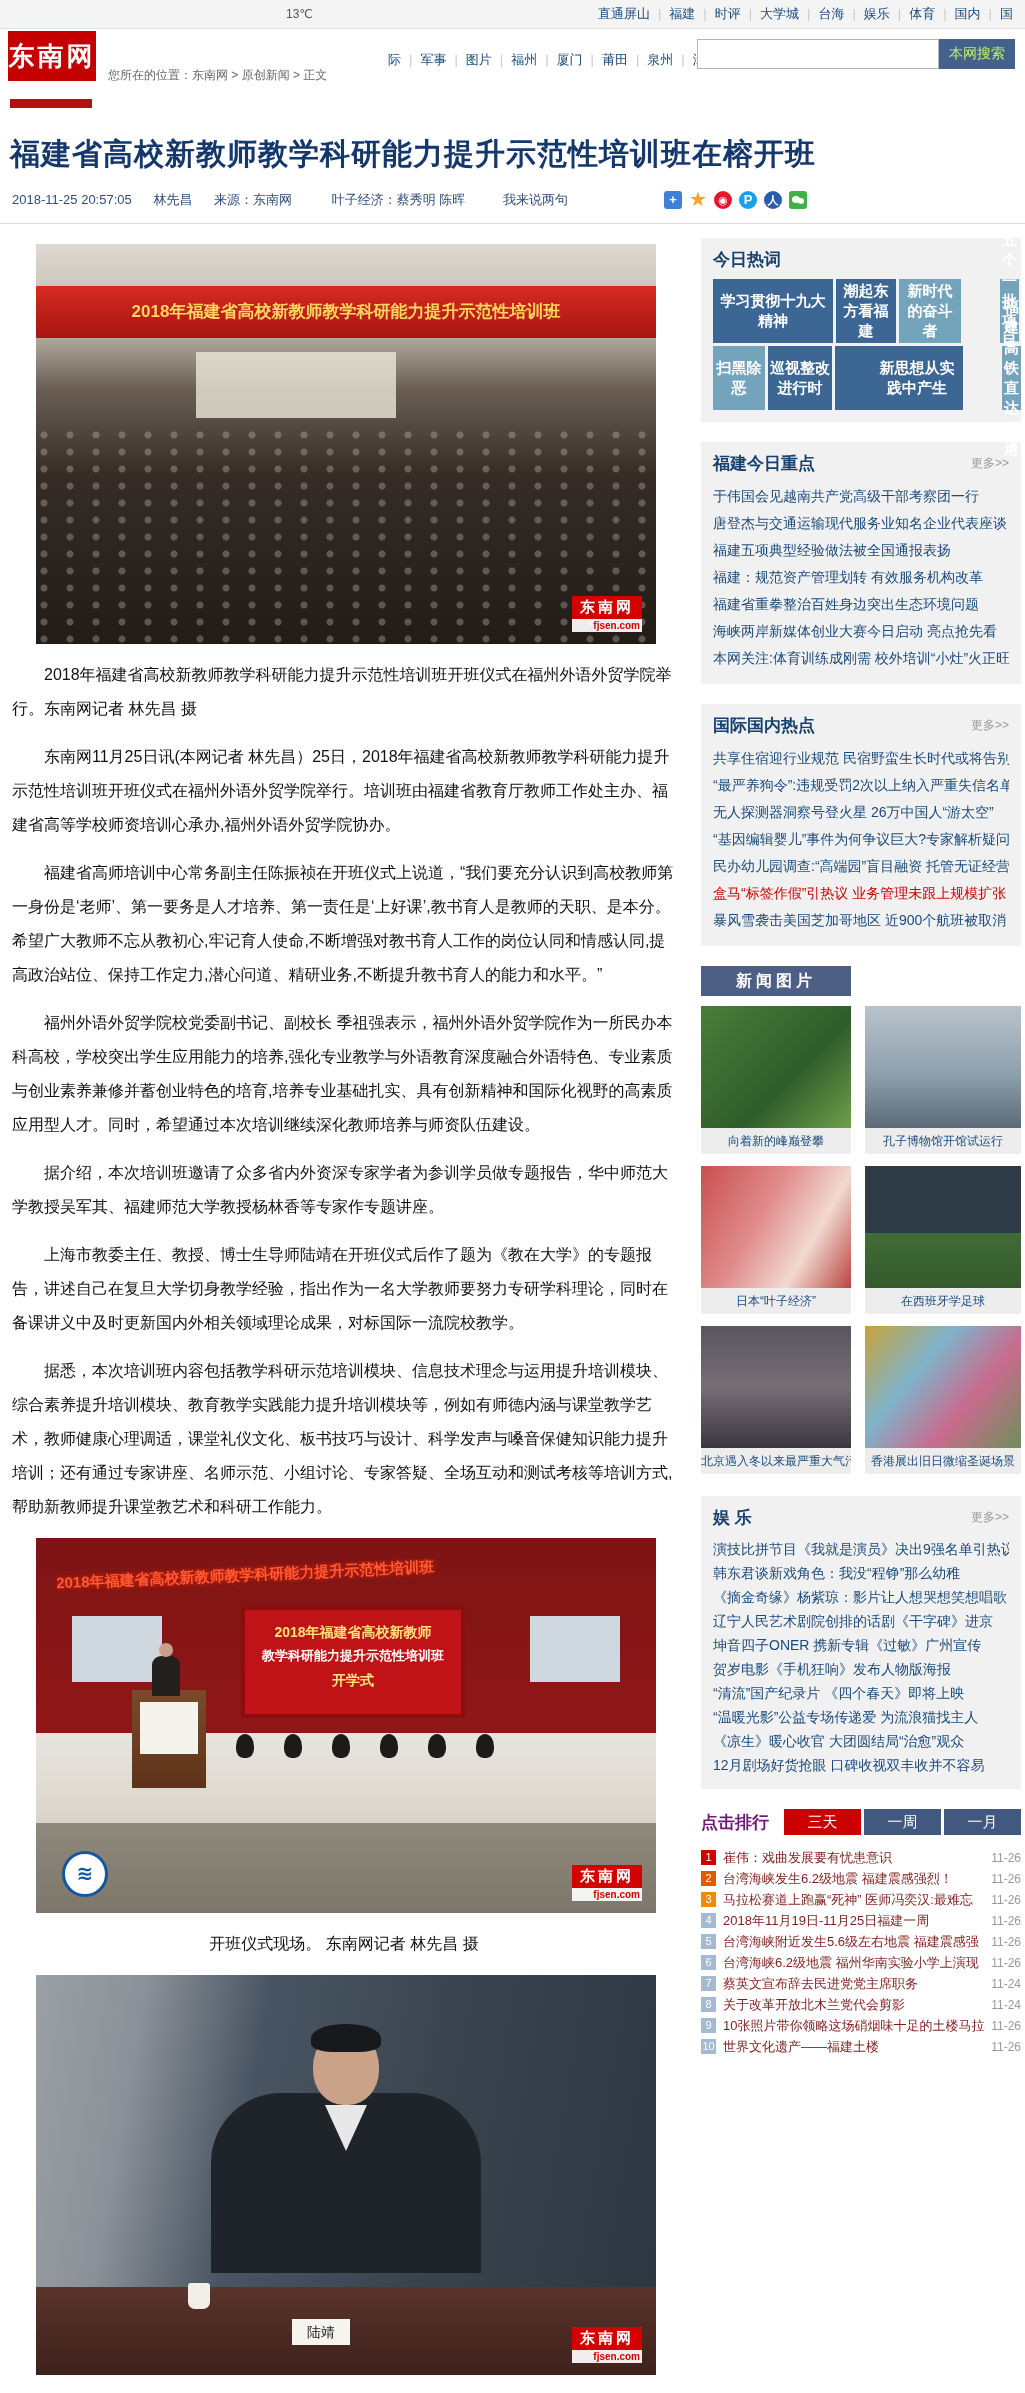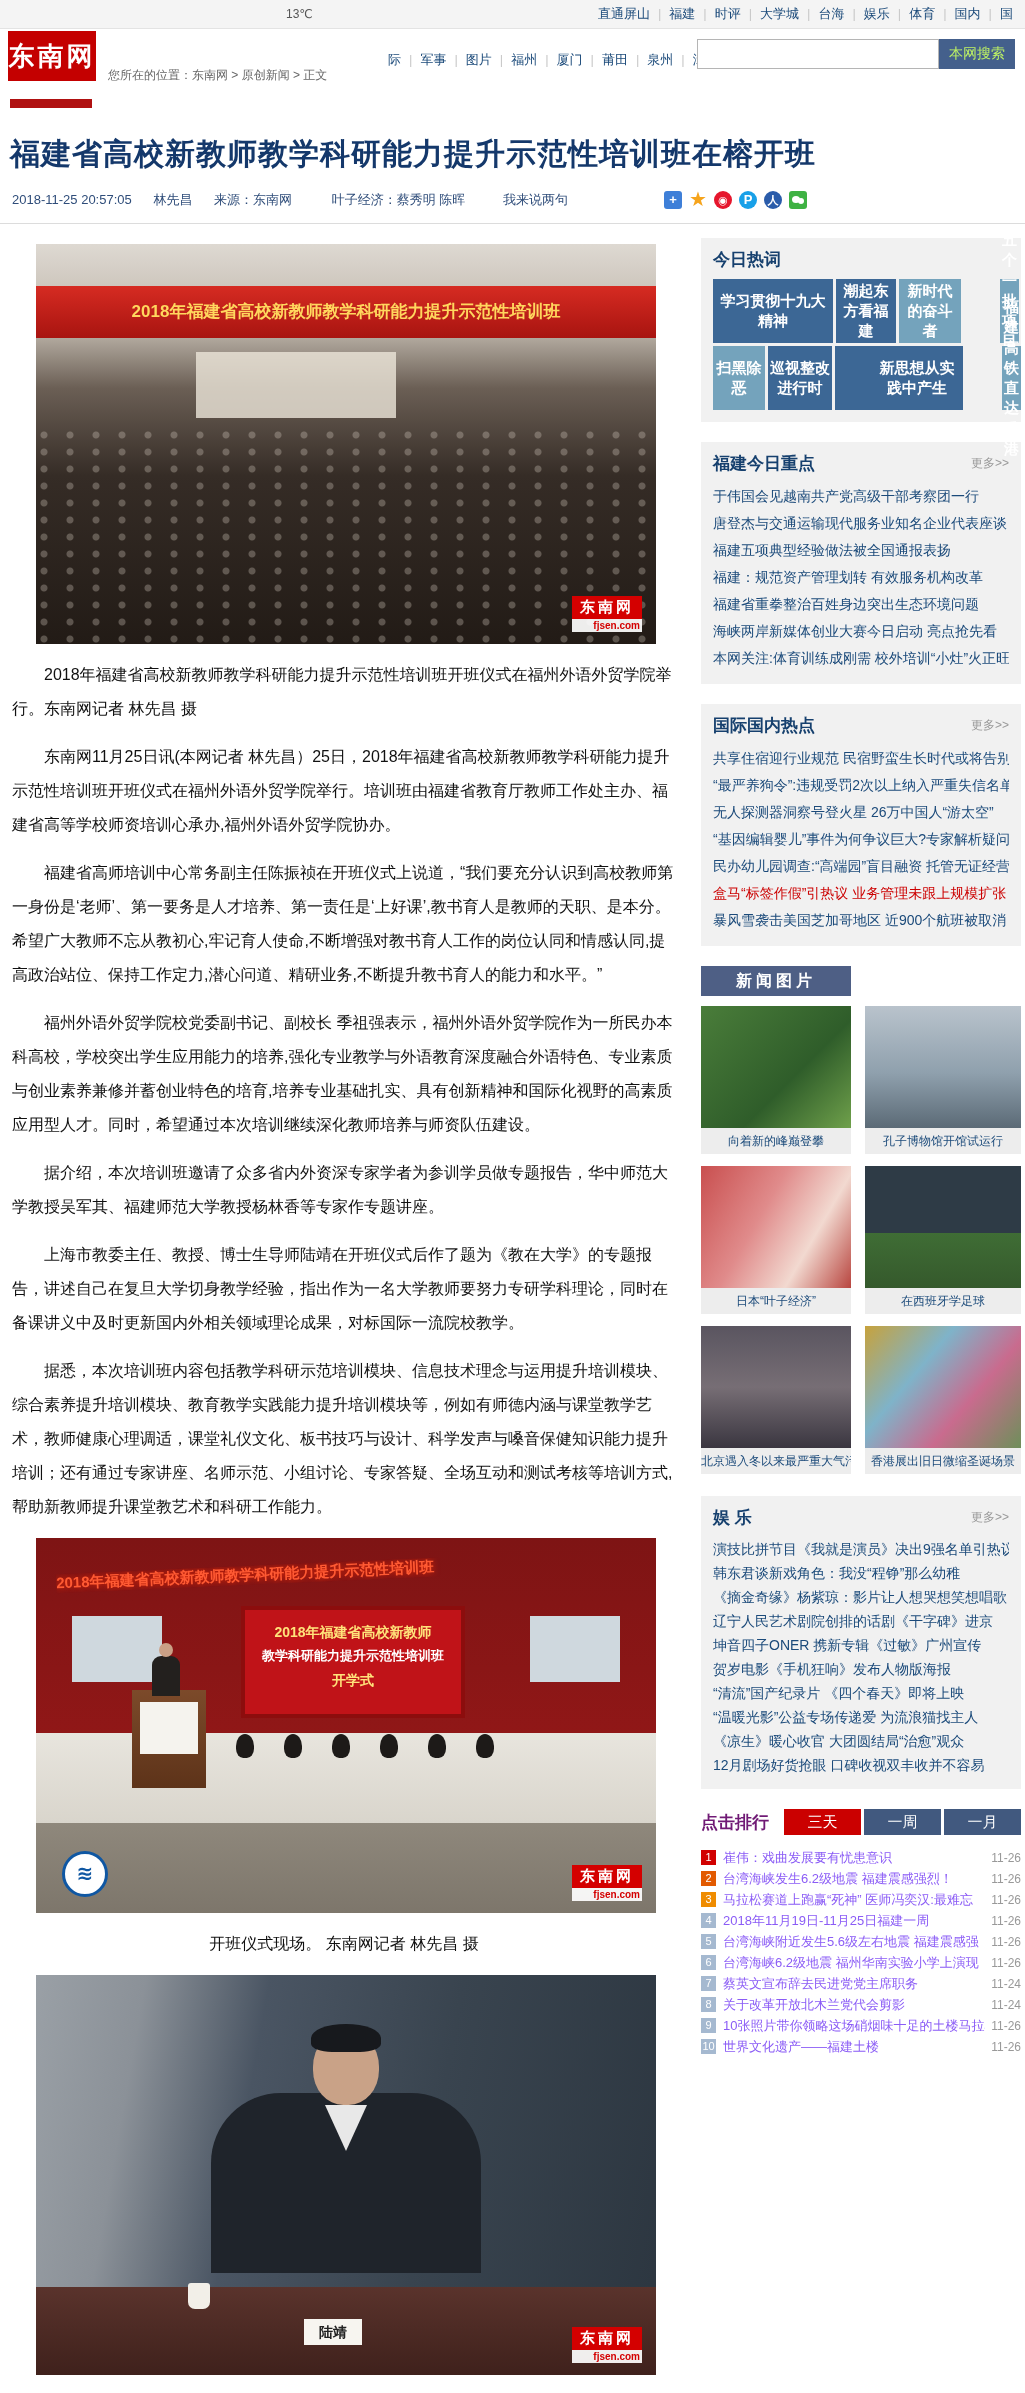--- a/index.html
+++ b/index.html
@@ -70,21 +70,21 @@
   .p2-logo{position:absolute;left:26px;bottom:16px;width:40px;height:40px;border-radius:50%;background:#fff;border:3px solid #0f57a3;color:#0f57a3;font-size:20px;text-align:center;line-height:38px;font-weight:bold;}
   .p2-logo::before{content:"≋";}
   
   .photo3{height:400px;background:linear-gradient(100deg,#9aa0a6 0%,#8b9198 16%,#4a5563 34%,#39444f 62%,#2c3640 100%);}
   .p3-torso{position:absolute;left:50%;top:118px;transform:translateX(-50%);width:270px;height:180px;background:#1f242b;border-radius:70px 70px 0 0;}
   .p3-head{position:absolute;left:50%;top:54px;transform:translateX(-50%);width:66px;height:76px;background:#c9a287;border-radius:50% 50% 46% 46%;}
   .p3-head::before{content:"";position:absolute;top:-5px;left:-2px;right:-2px;height:28px;background:#17191d;border-radius:50% 50% 30% 30%;}
   .p3-shirt{position:absolute;left:50%;top:130px;transform:translateX(-50%);width:42px;height:46px;background:#e8e8e8;clip-path:polygon(0 0,100% 0,50% 100%);}
   .p3-table{position:absolute;left:0;right:0;bottom:0;height:88px;background:linear-gradient(#5a332c,#3f211c);}
   .p3-cup{position:absolute;left:152px;bottom:66px;width:22px;height:26px;background:#f2efe8;border-radius:3px 3px 7px 7px;}
-  .p3-card{position:absolute;left:268px;bottom:30px;width:58px;height:26px;background:#f7f5f0;color:#222;font-size:14px;text-align:center;line-height:26px;font-weight:bold;}
+  .p3-card{position:absolute;left:256px;bottom:30px;width:58px;height:26px;background:#f7f5f0;color:#222;font-size:14px;text-align:center;line-height:26px;font-weight:normal;}
   
   .sidebar{width:320px;margin-left:9px;}
   .sbox{background:#f1f1f1;padding:10px 12px 12px 12px;margin-bottom:20px;box-sizing:border-box;}
   .sbox-h{display:flex;justify-content:space-between;align-items:center;font-size:17px;font-weight:bold;color:#16406e;margin-bottom:8px;}
   .more{font-size:12px;color:#999;font-weight:normal;cursor:pointer;}
   .hw-row{display:flex;gap:3px;margin-top:3px;}
   .hw{color:#fff;font-size:15px;font-weight:bold;text-align:center;display:flex;align-items:center;justify-content:center;height:64px;line-height:1.35;padding:0 2px;box-sizing:border-box;cursor:pointer;}
   .hw.dark{background:#3c6795;}
   .hw.light{background:#74a3bc;}
   .w120{width:120px;flex:none;}.w60{width:60px;flex:none;}.w62{width:62px;flex:none;}
@@ -110,21 +110,21 @@
   .rank-h{display:flex;align-items:center;margin:6px 0 12px 0;}
   .rank-title{font-size:17px;font-weight:bold;color:#701a75;margin-right:12px;white-space:nowrap;}
   .tabs{display:flex;flex:1;}
   .tab{flex:1;height:26px;line-height:26px;text-align:center;color:#fff;font-size:15px;margin-left:3px;background:#41597f;cursor:pointer;}
   .tab.active{background:#cb0000;}
   .ranklist li{display:flex;align-items:center;height:21px;font-size:13px;cursor:pointer;}
   .badge{width:15px;height:15px;line-height:15px;text-align:center;color:#fff;font-size:11px;margin-right:7px;flex:none;background:#a5b9d0;}
   .ranklist li:nth-child(1) .badge{background:#d10000;}
   .ranklist li:nth-child(2) .badge{background:#e25a00;}
   .ranklist li:nth-child(3) .badge{background:#ef8c00;}
-  .rtext{flex:1;color:#8b5cf6;white-space:nowrap;overflow:hidden;margin-right:6px;}
+  .rtext{flex:1;color:#7f1d1d;white-space:nowrap;overflow:hidden;margin-right:6px;}
   .rdate{color:#999;font-size:12px;flex:none;}
 </style>
 </head>
 <body>
 
 <div class="page">
 
   <div class="topbar">
     <span class="temp">13℃</span>
     <ul class="navlist nav1">

